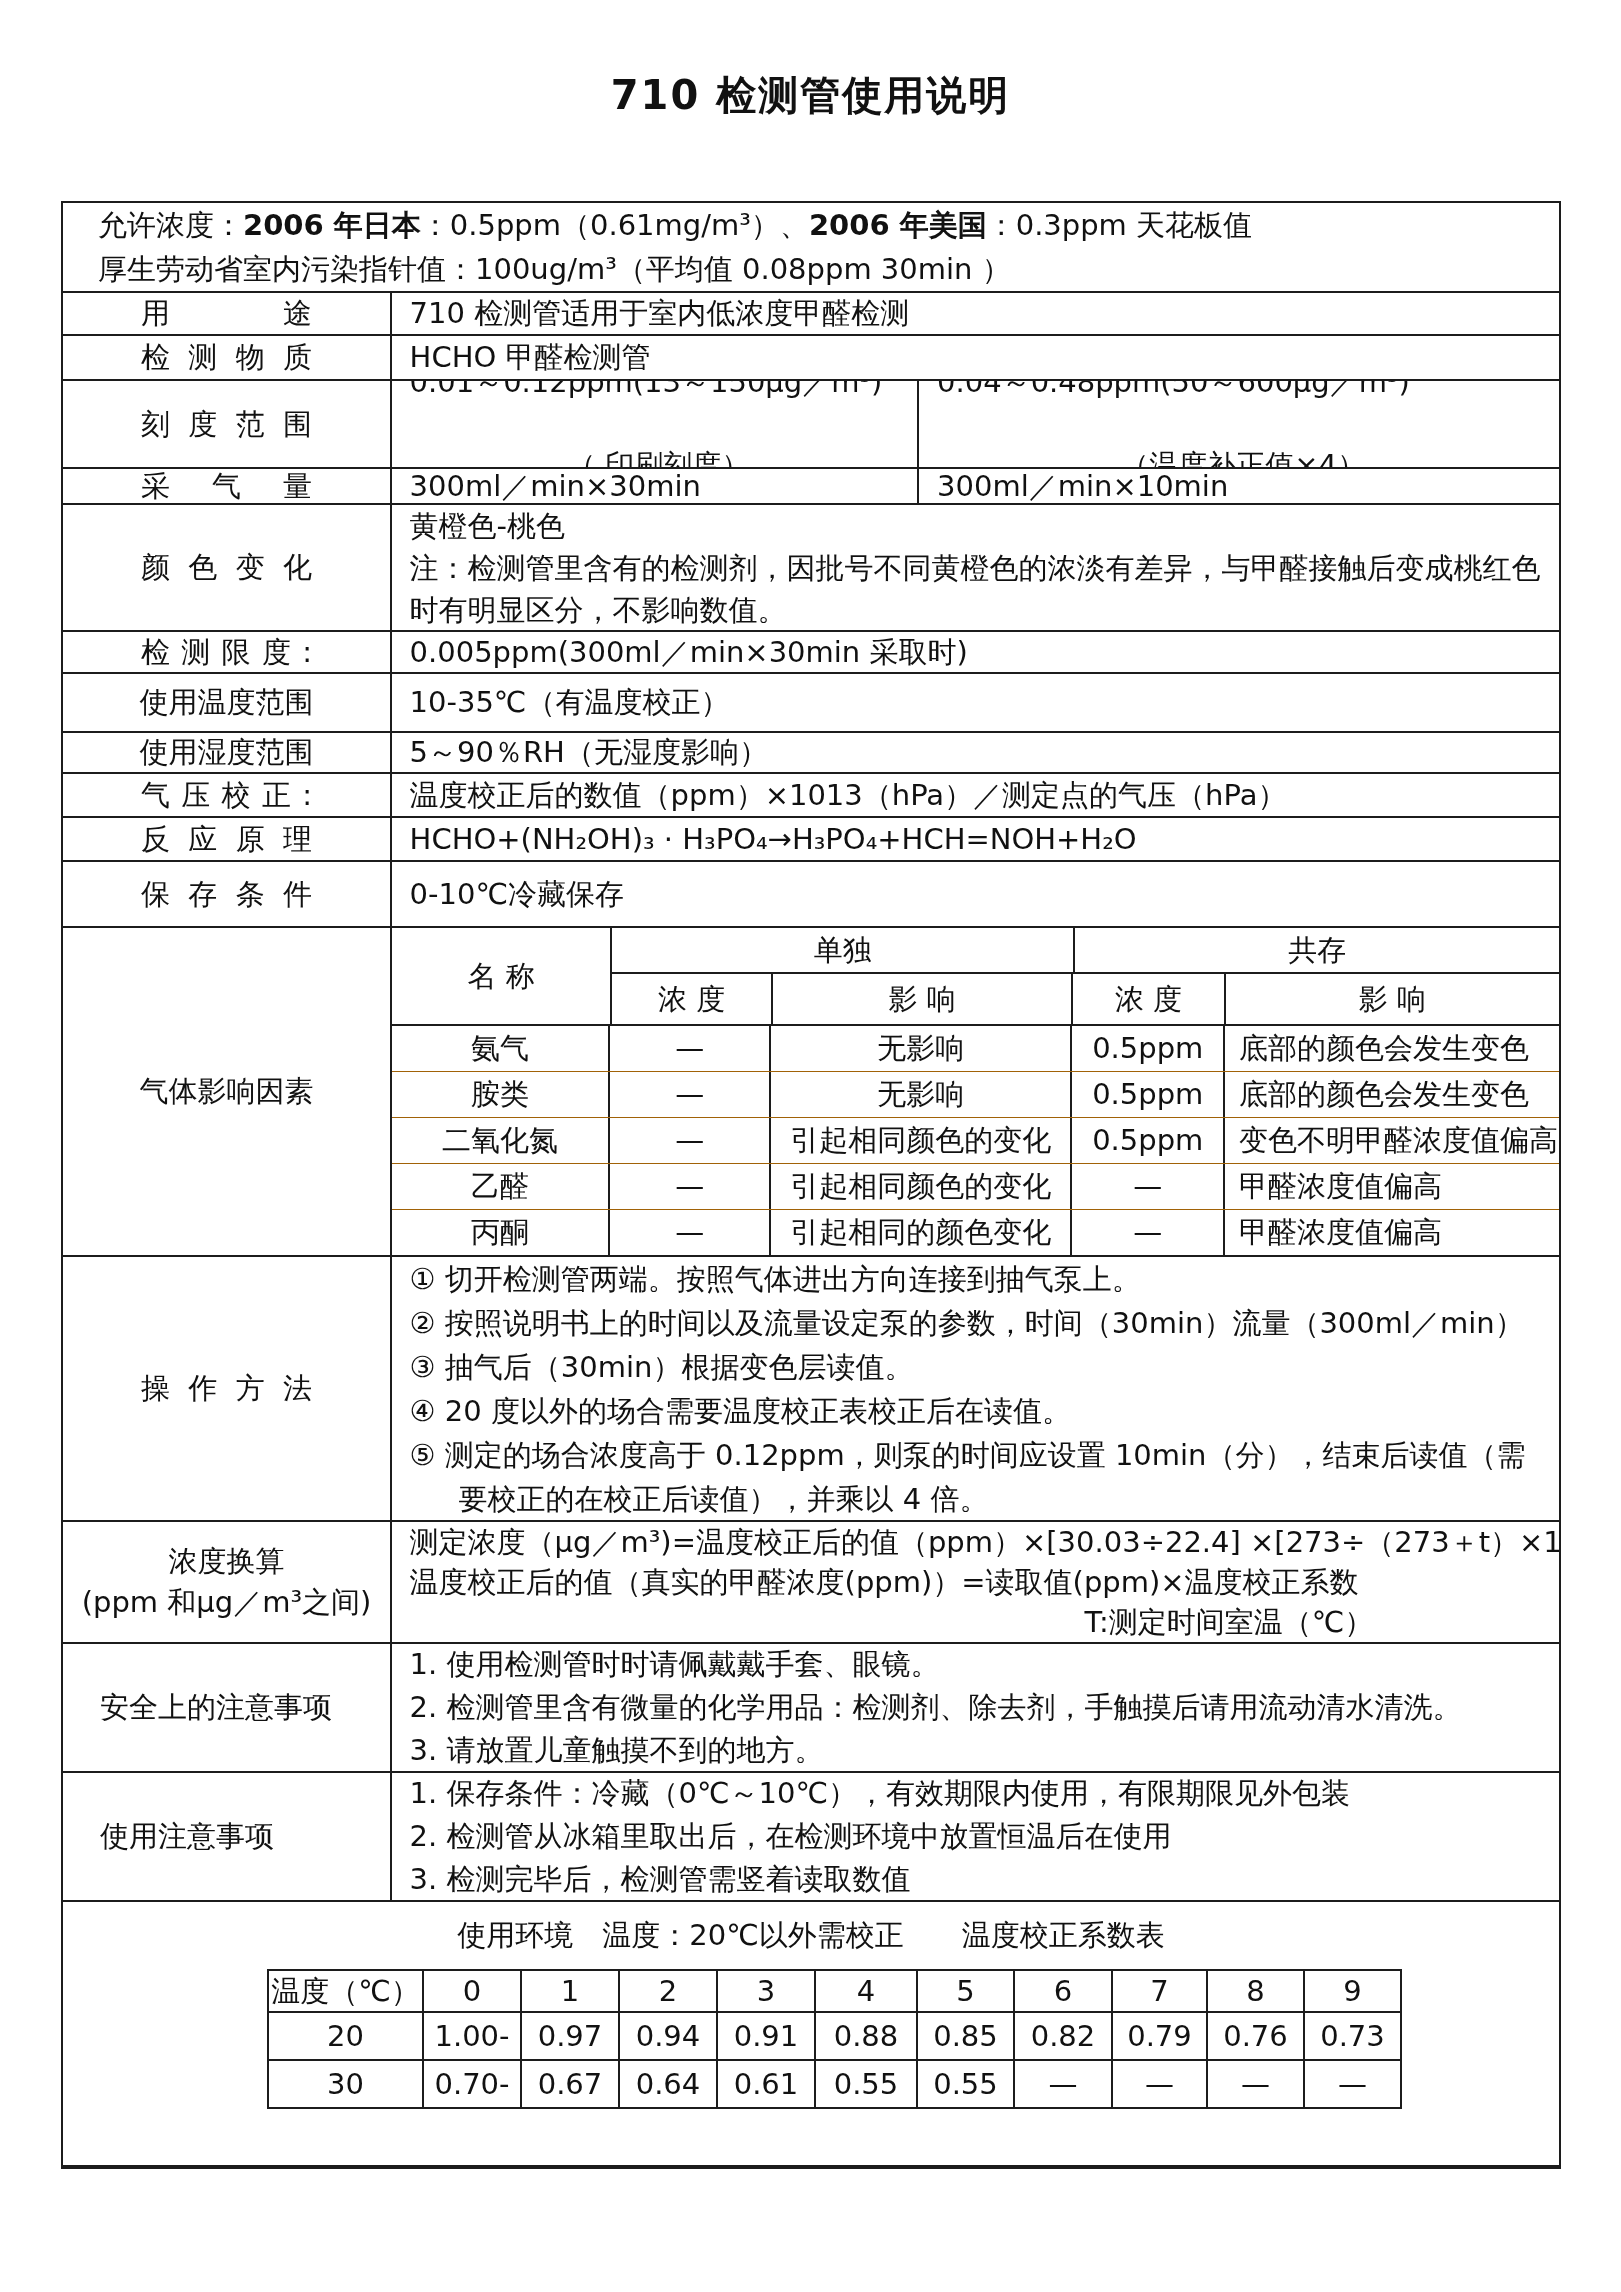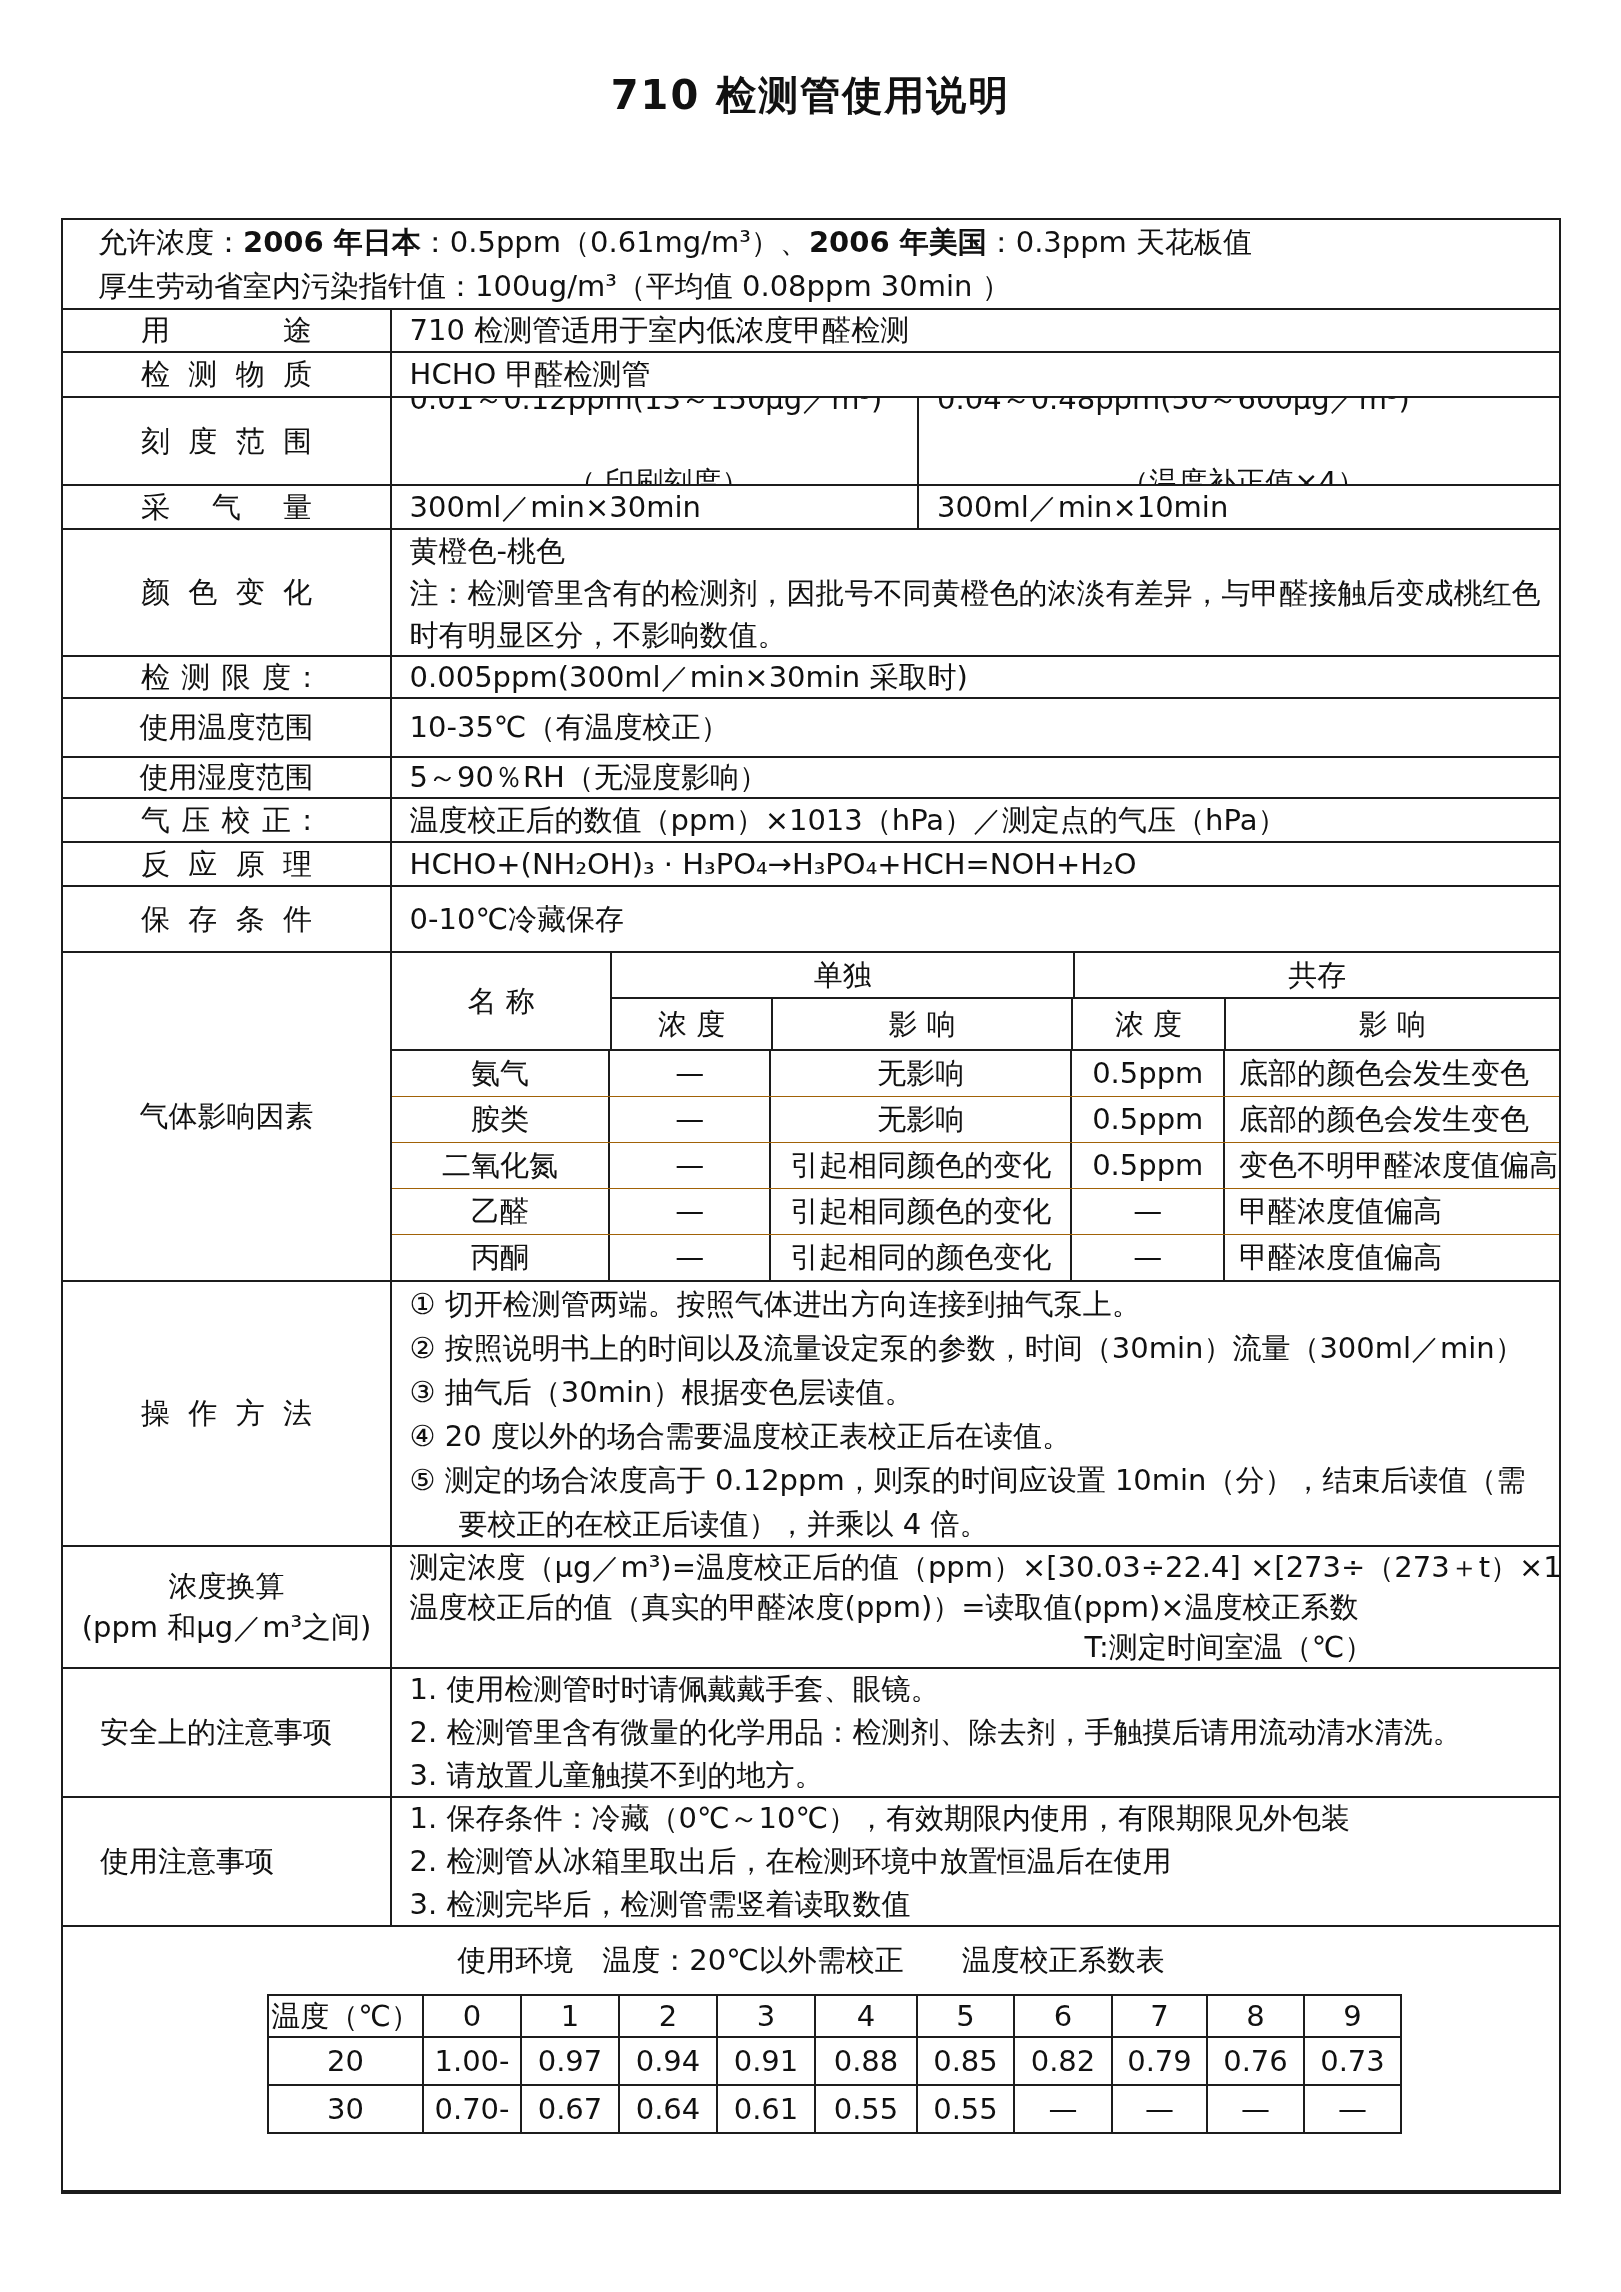--- a/index.html
+++ b/index.html
@@ -1,21 +1,21 @@
 <!DOCTYPE html>
 <html><head>
 <meta charset="utf-8">
 <style>
   html,body{margin:0;padding:0;background:#888;}
   .page{position:relative;width:1621px;height:2293px;background:#fff;margin:0 auto;
         font-family:"DejaVu Sans","Liberation Sans",sans-serif;color:#111;
         font-size:29px;line-height:1.4;}
   .page-title{position:absolute;top:67px;left:0;width:100%;margin:0;
         text-align:center;font-size:40px;font-weight:bold;letter-spacing:2px;}
-  .doc{position:absolute;left:61px;top:218px;width:1500px;box-sizing:border-box;
+  .doc{position:absolute;left:61px;top:201px;width:1500px;box-sizing:border-box;
         border:2.9px solid #1c1c1c;border-bottom-width:4.9px;}
   .row{display:flex;border-top:2.9px solid #1c1c1c;box-sizing:border-box;}
   .row:first-child{border-top:none;}
   .lab{flex:0 0 329px;width:329px;box-sizing:border-box;border-right:2px solid #1c1c1c;
         display:flex;flex-direction:column;align-items:center;justify-content:center;overflow:hidden;}
   .lab .lt{display:block;width:100%;box-sizing:border-box;text-align:center;}
   .lab.spread .lt{padding:0 78px;text-align:justify;text-align-last:justify;}
   .lab.leftal .lt{padding:0 9.8px 0 37px;text-align:left;}
   .val{flex:1;display:flex;flex-direction:column;justify-content:center;
         padding:2px 13.7px 2px 17.6px;box-sizing:border-box;overflow:hidden;}
@@ -24,21 +24,21 @@
   .halves{flex:1;display:flex;}
   .half{display:flex;flex-direction:column;justify-content:center;
         padding:2px 9.8px 2px 17.6px;box-sizing:border-box;overflow:hidden;gap:40px;}
   .half.hl{flex:0 0 45.2%;border-right:2px solid #1c1c1c;}
   .half.hr{flex:1;}
   .cent{text-align:center;}
   
   .r-allow{height:88px;}   .r-allow .val{line-height:44px;}
   .r-usage{height:43px;}   .r-subst{height:45px;}
   .r-scale{height:88px;}   .r-scale .half{line-height:43px;}
-  .r-sampl{height:44px;}
+  .r-sampl{height:36px;}
   .r-color{height:127px;}  .r-color .val{line-height:42px;}
   .r-limit{height:42px;}   .r-trange{height:59px;}  .r-hum{height:41px;}
   .r-press{height:44px;}   .r-react{height:44px;}   .r-store{height:66px;}
   .r-oper{height:265px;}   .r-oper .val{line-height:44px;}
   .r-oper .step{text-indent:-49px;padding-left:49px;white-space:normal;}
   .r-conv{height:122px;}   .r-conv .val{line-height:40px;}
   .r-conv .tright{text-align:right;padding-right:172px;}
   .r-safe{height:129px;}   .r-safe .val{line-height:43px;}
   .r-note{height:129px;}   .r-note .val{line-height:43px;}
   .r-allow .val{padding-left:35px;}

